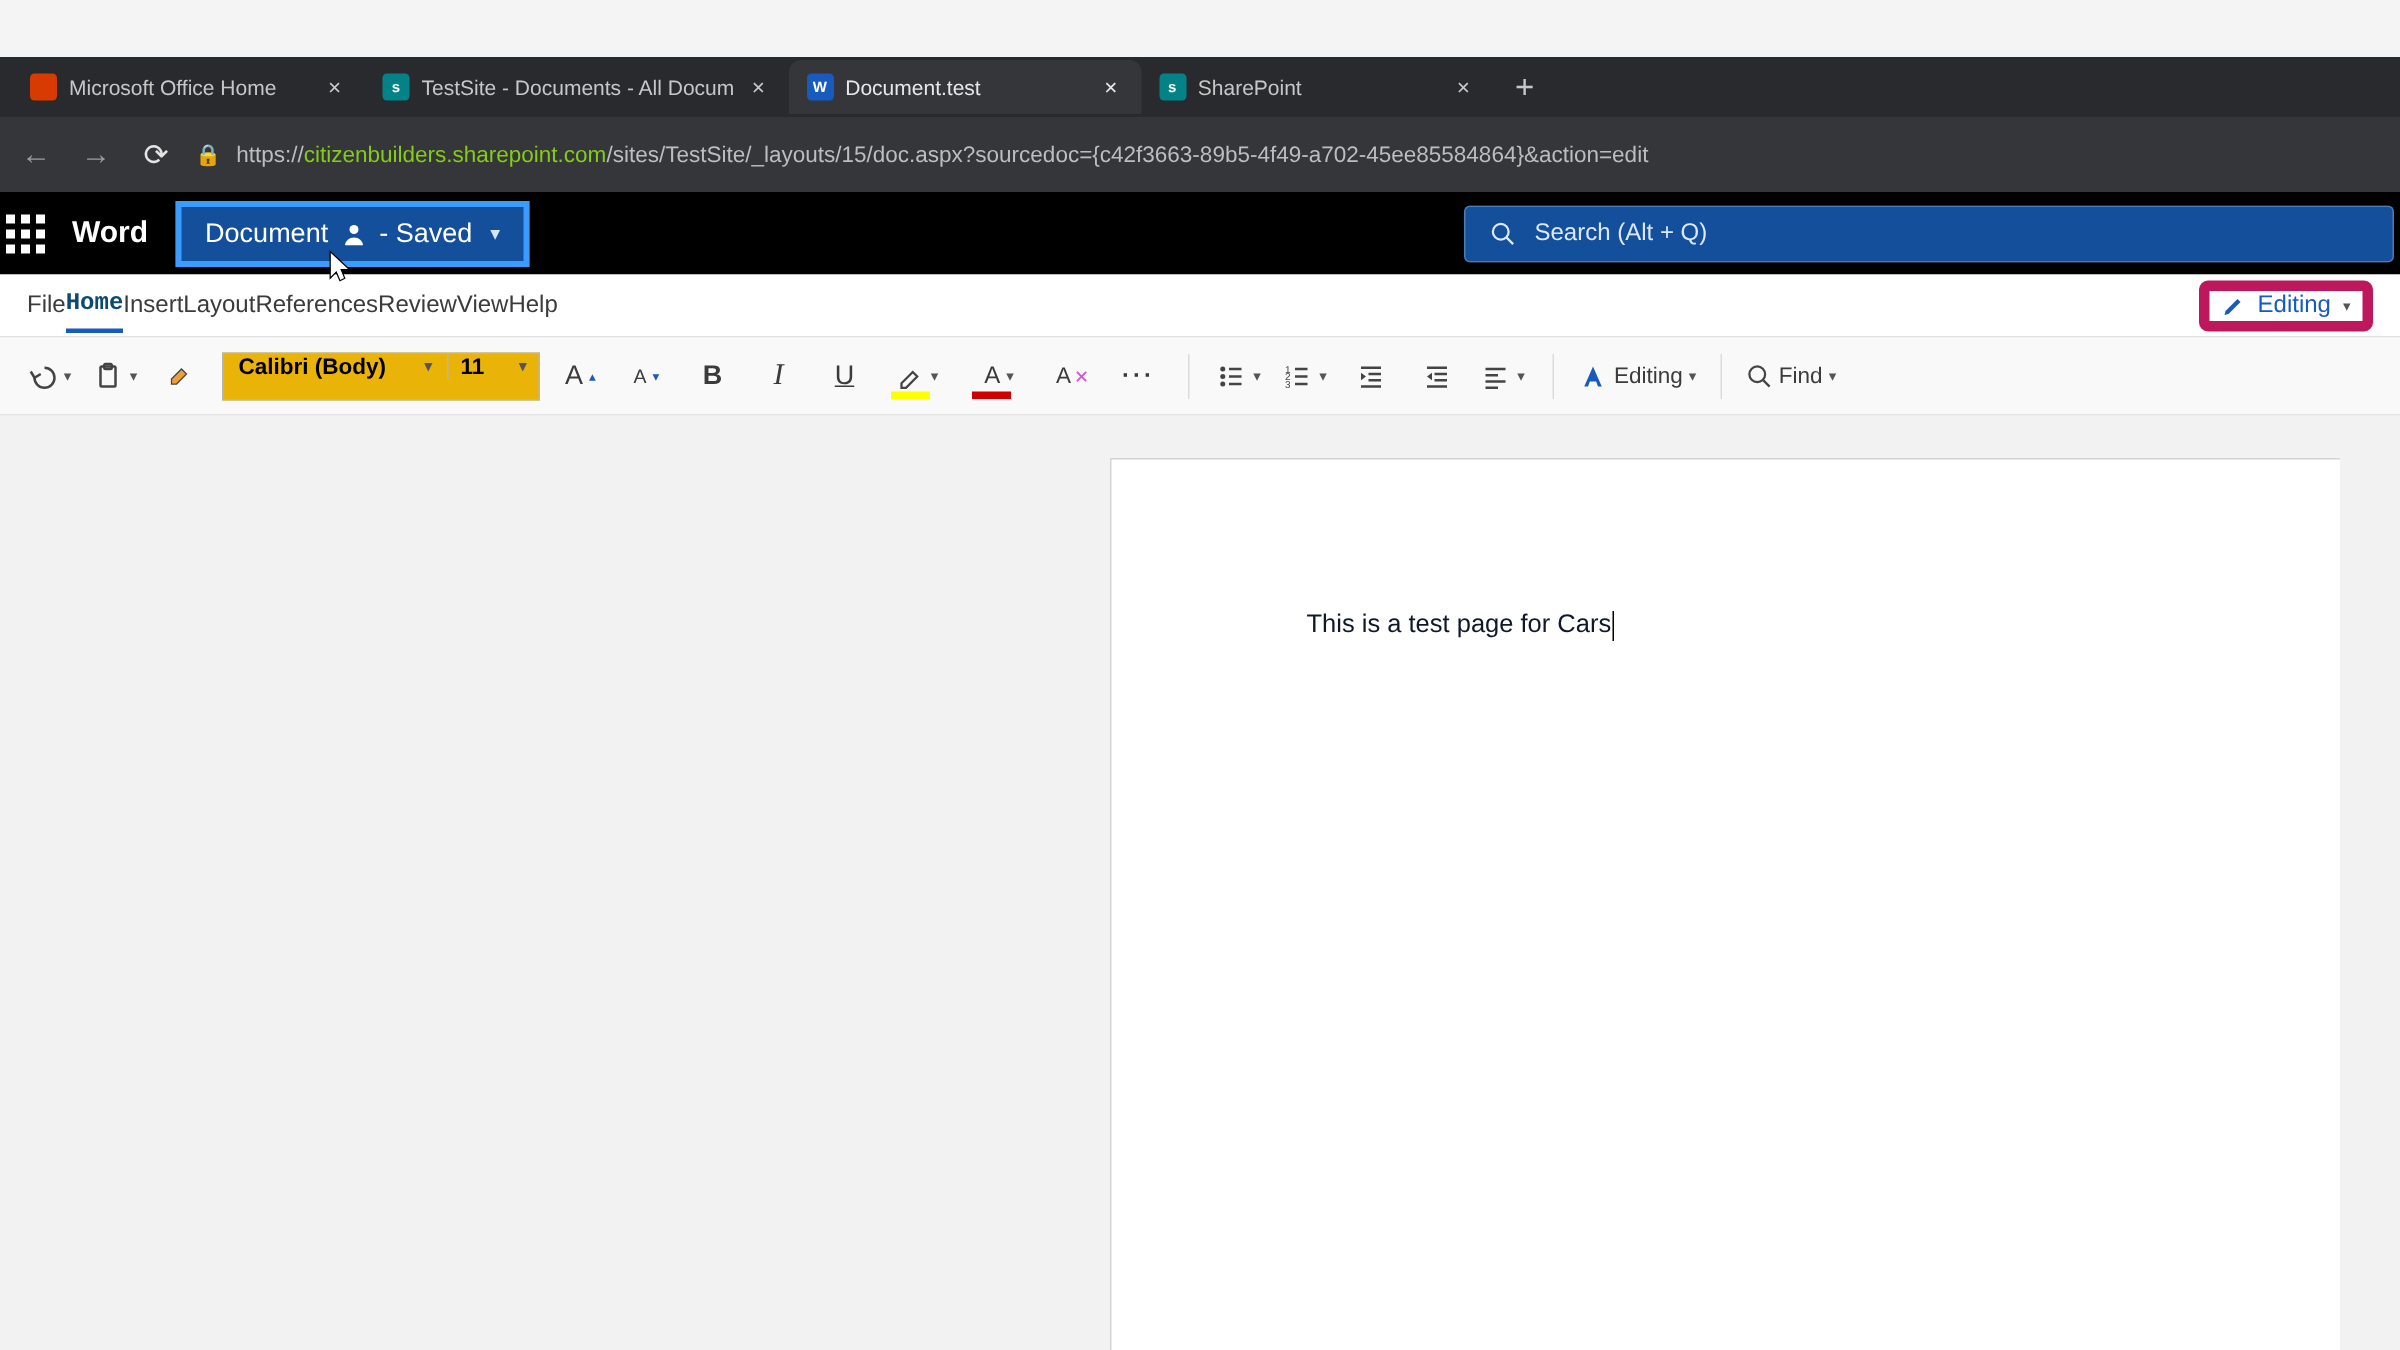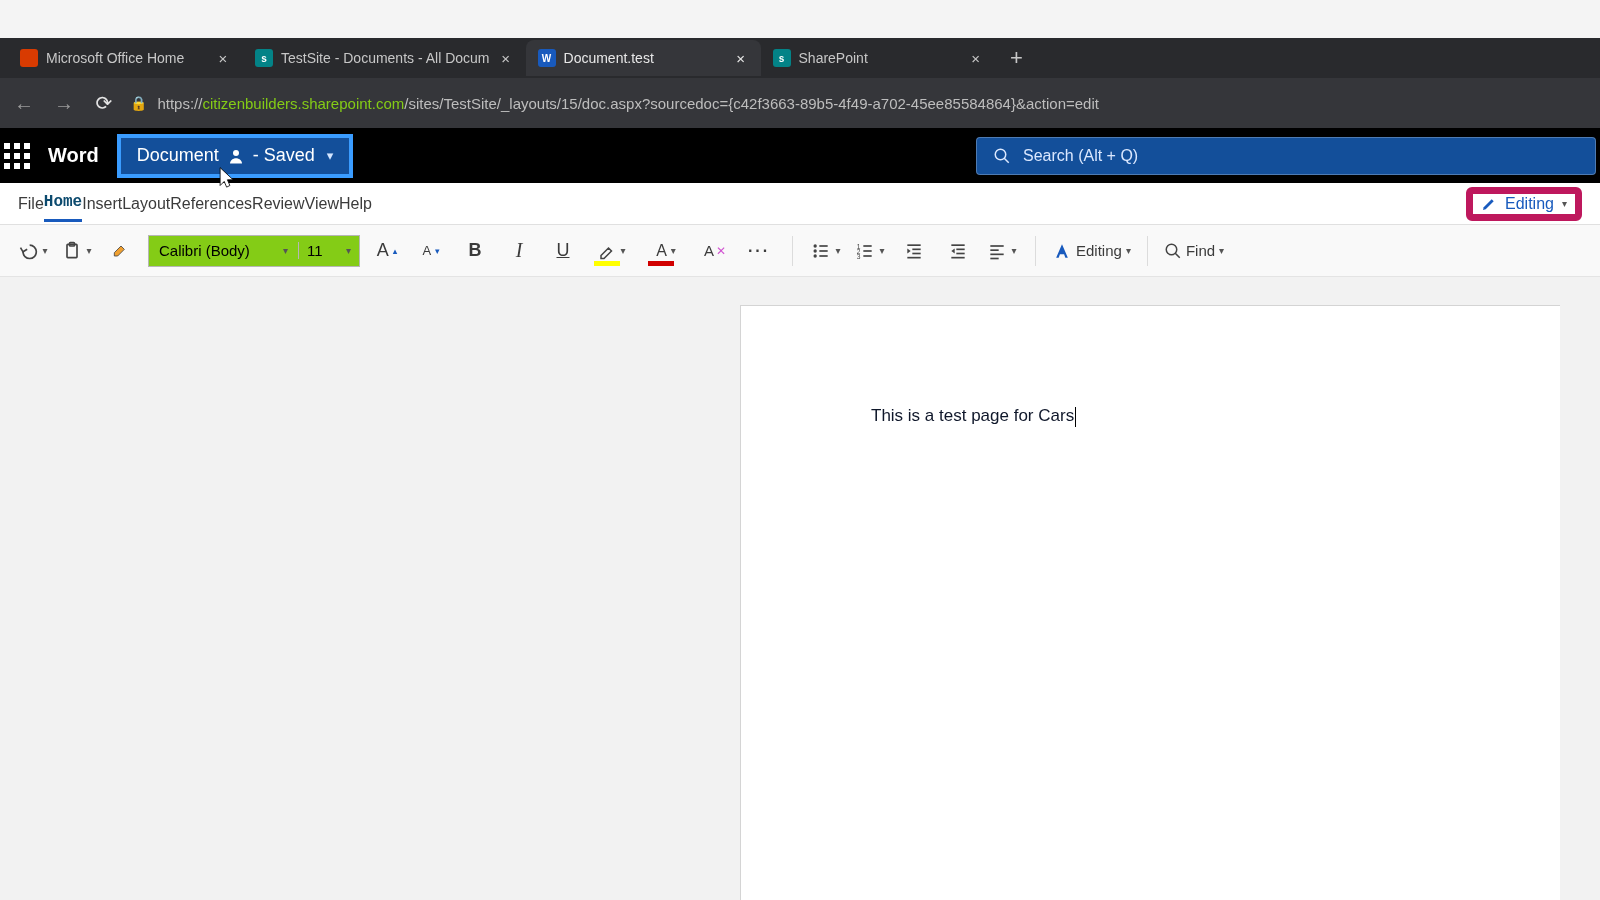--- a/index.html
+++ b/index.html
@@ -39,21 +39,21 @@
 .rtabs{display:flex;align-items:center;height:42px;background:#fff;padding:0 18px;border-bottom:1px solid #e0e0e0;}
 .rtab{font-size:16px;color:#3b3b3b;cursor:pointer;padding:8px 0;}
 .rtab.active{color:#0c4a6e;border-bottom:3px solid #185abd;font-weight:600;font-family:Liberation Mono, monospace;}
 .editbtn{margin-left:auto;display:flex;align-items:center;gap:8px;height:34px;padding:0 8px;border:7px solid #be185d;border-radius:6px;color:#185abd;font-size:16px;cursor:pointer;}
 .editbtn .pen{width:16px;height:16px;}
 
 
 .tbar{display:flex;align-items:center;height:52px;background:#f9f9f9;padding:0 16px;gap:10px;border-bottom:1px solid #e4e4e4;}
 .tbtn{height:34px;min-width:34px;display:flex;align-items:center;justify-content:center;gap:4px;cursor:pointer;border-radius:4px;color:#3b3b3b;font-size:16px;}
 .chevsm{font-size:10px;color:#555;}
-.fontbox{display:flex;align-items:center;border:1px solid #b6b6b6;height:32px;background:#84cc16;}
+.fontbox{display:flex;align-items:flex-start;border:1px solid #b6b6b6;height:32px;background:#eab308;font-weight:bold;}
 .fontname{width:150px;padding:0 10px;font-size:15px;border-right:1px solid #b6b6b6;display:flex;align-items:center;justify-content:space-between;}
 .fontsize{width:60px;padding:0 8px;font-size:15px;display:flex;align-items:center;justify-content:space-between;}
 .sep{width:1px;height:30px;background:#dcdcdc;margin:0 6px;}
 .bold{font-weight:800;font-size:18px;}
 .ital{font-style:italic;font-family:serif;font-size:20px;}
 .ul{text-decoration:underline;font-size:18px;}
 .hl{position:relative;}
 .hl .bar{position:absolute;bottom:2px;left:4px;right:14px;height:5px;background:#ffff00;}
 .fc .bar{background:#d10000;}
 .txt{font-size:15px;}

